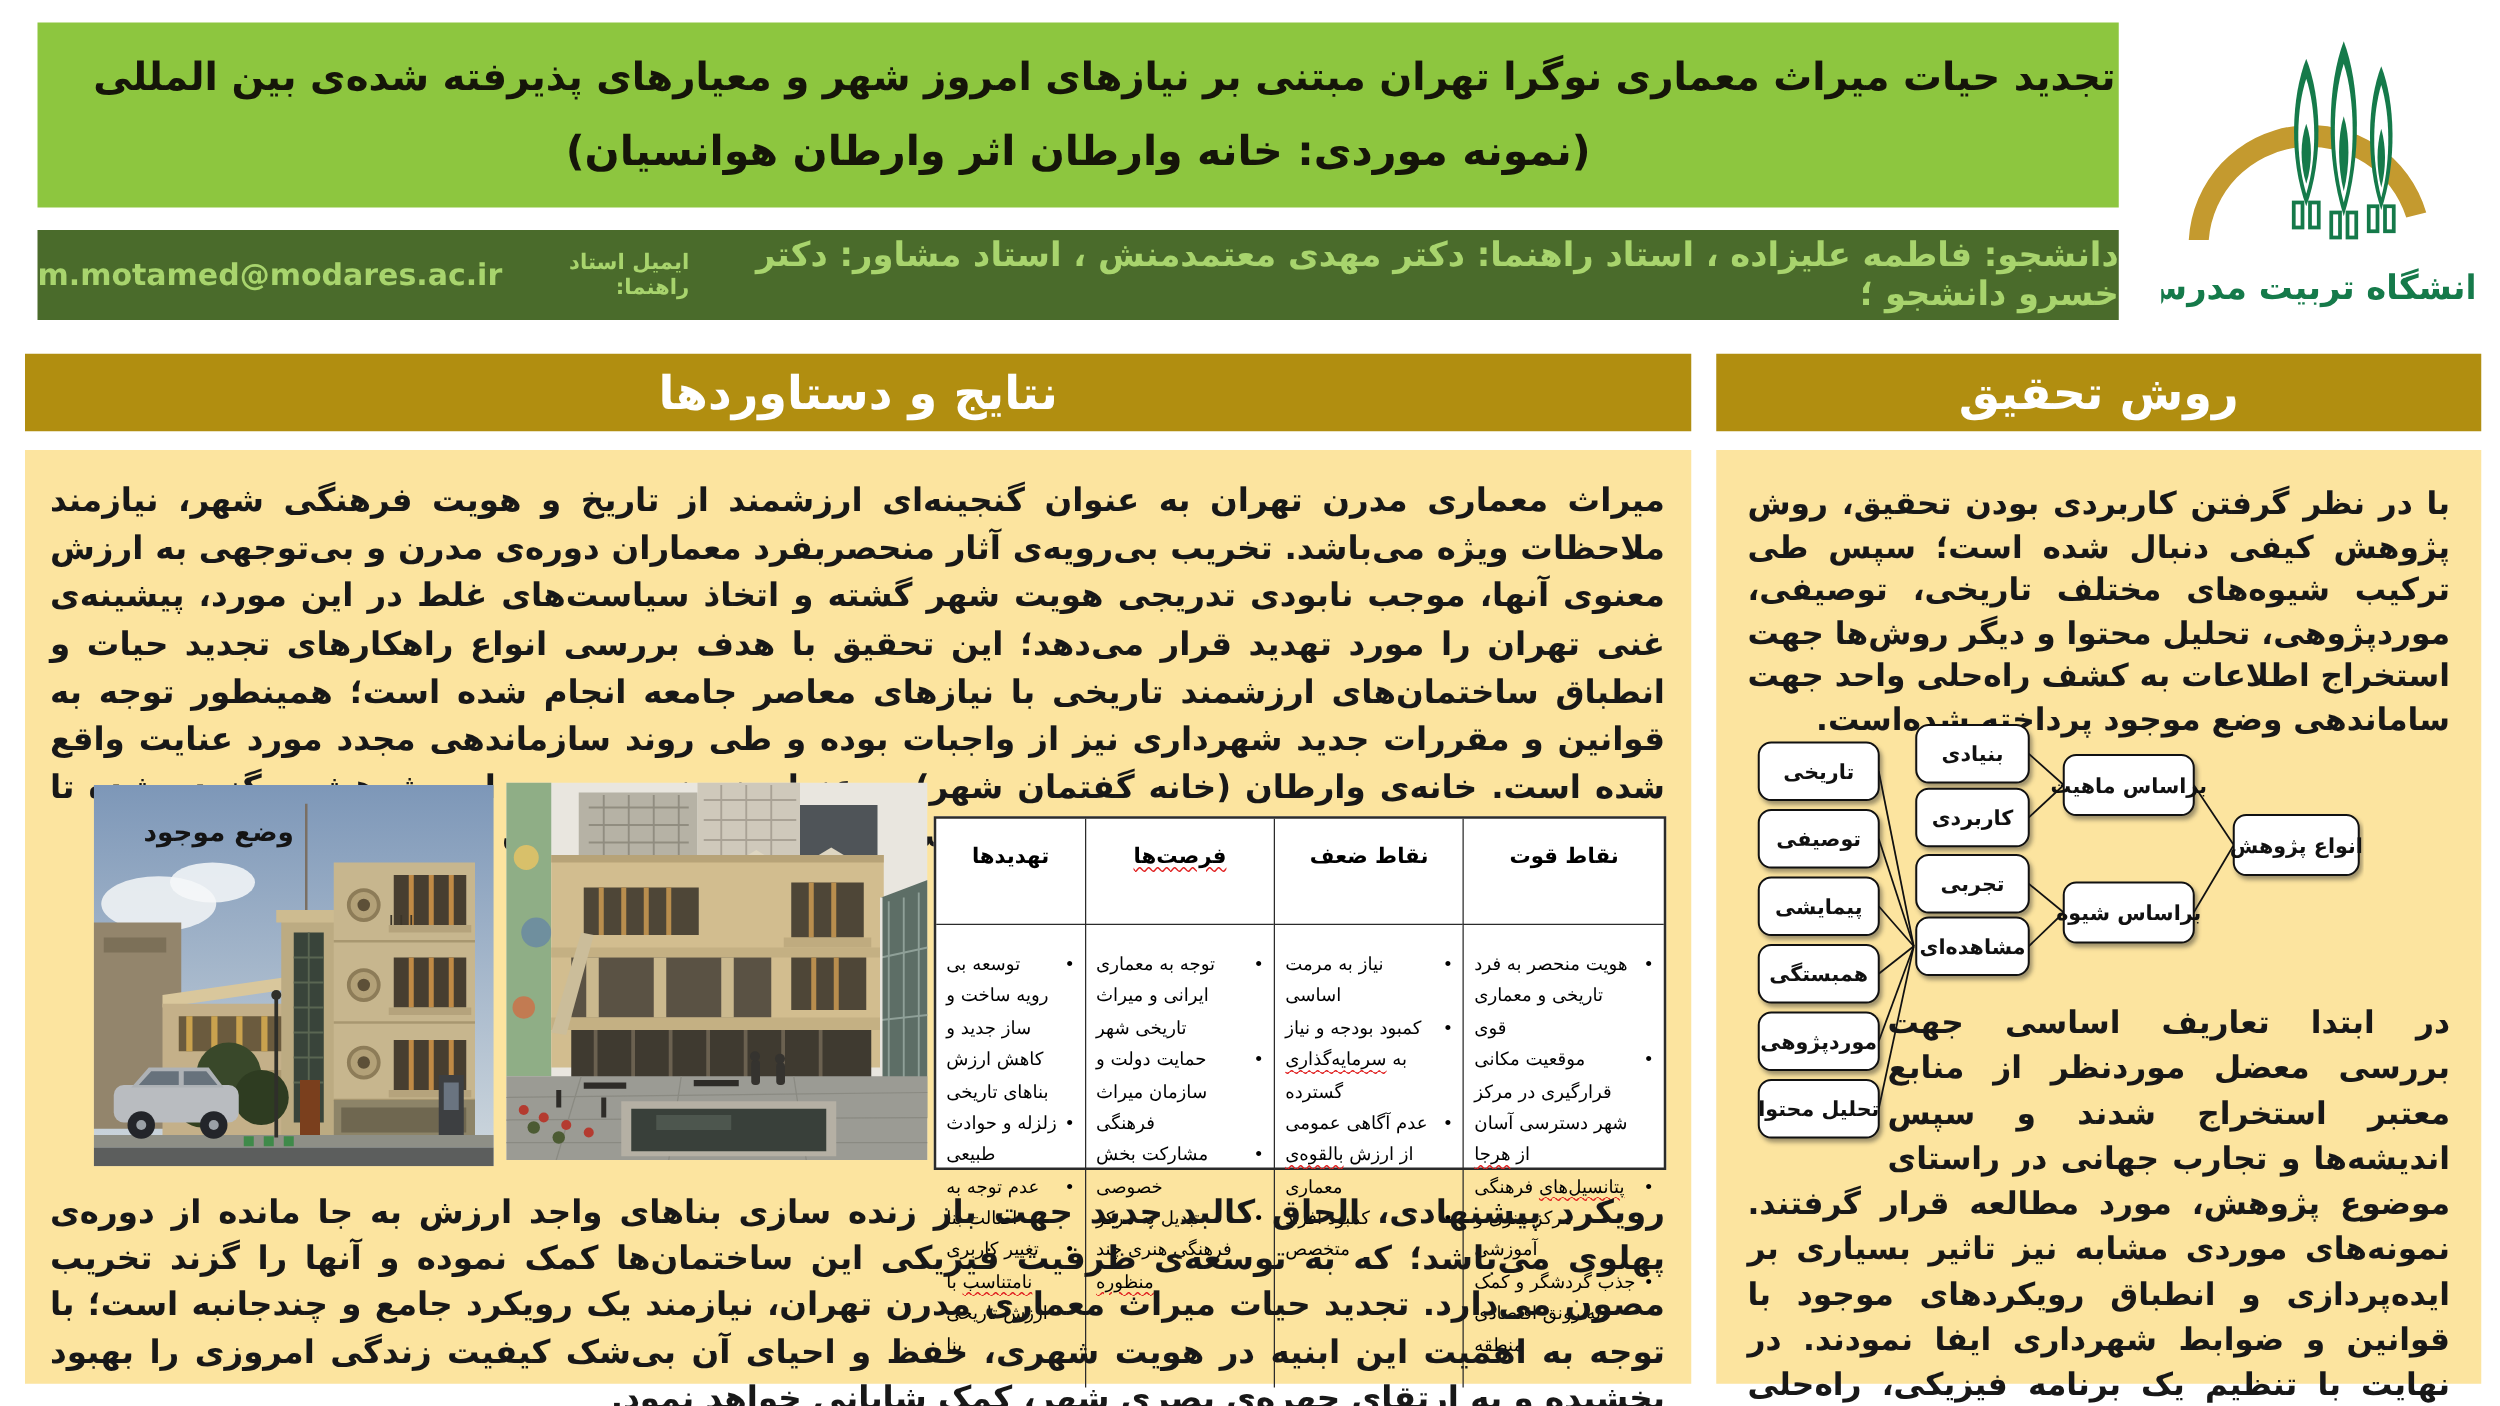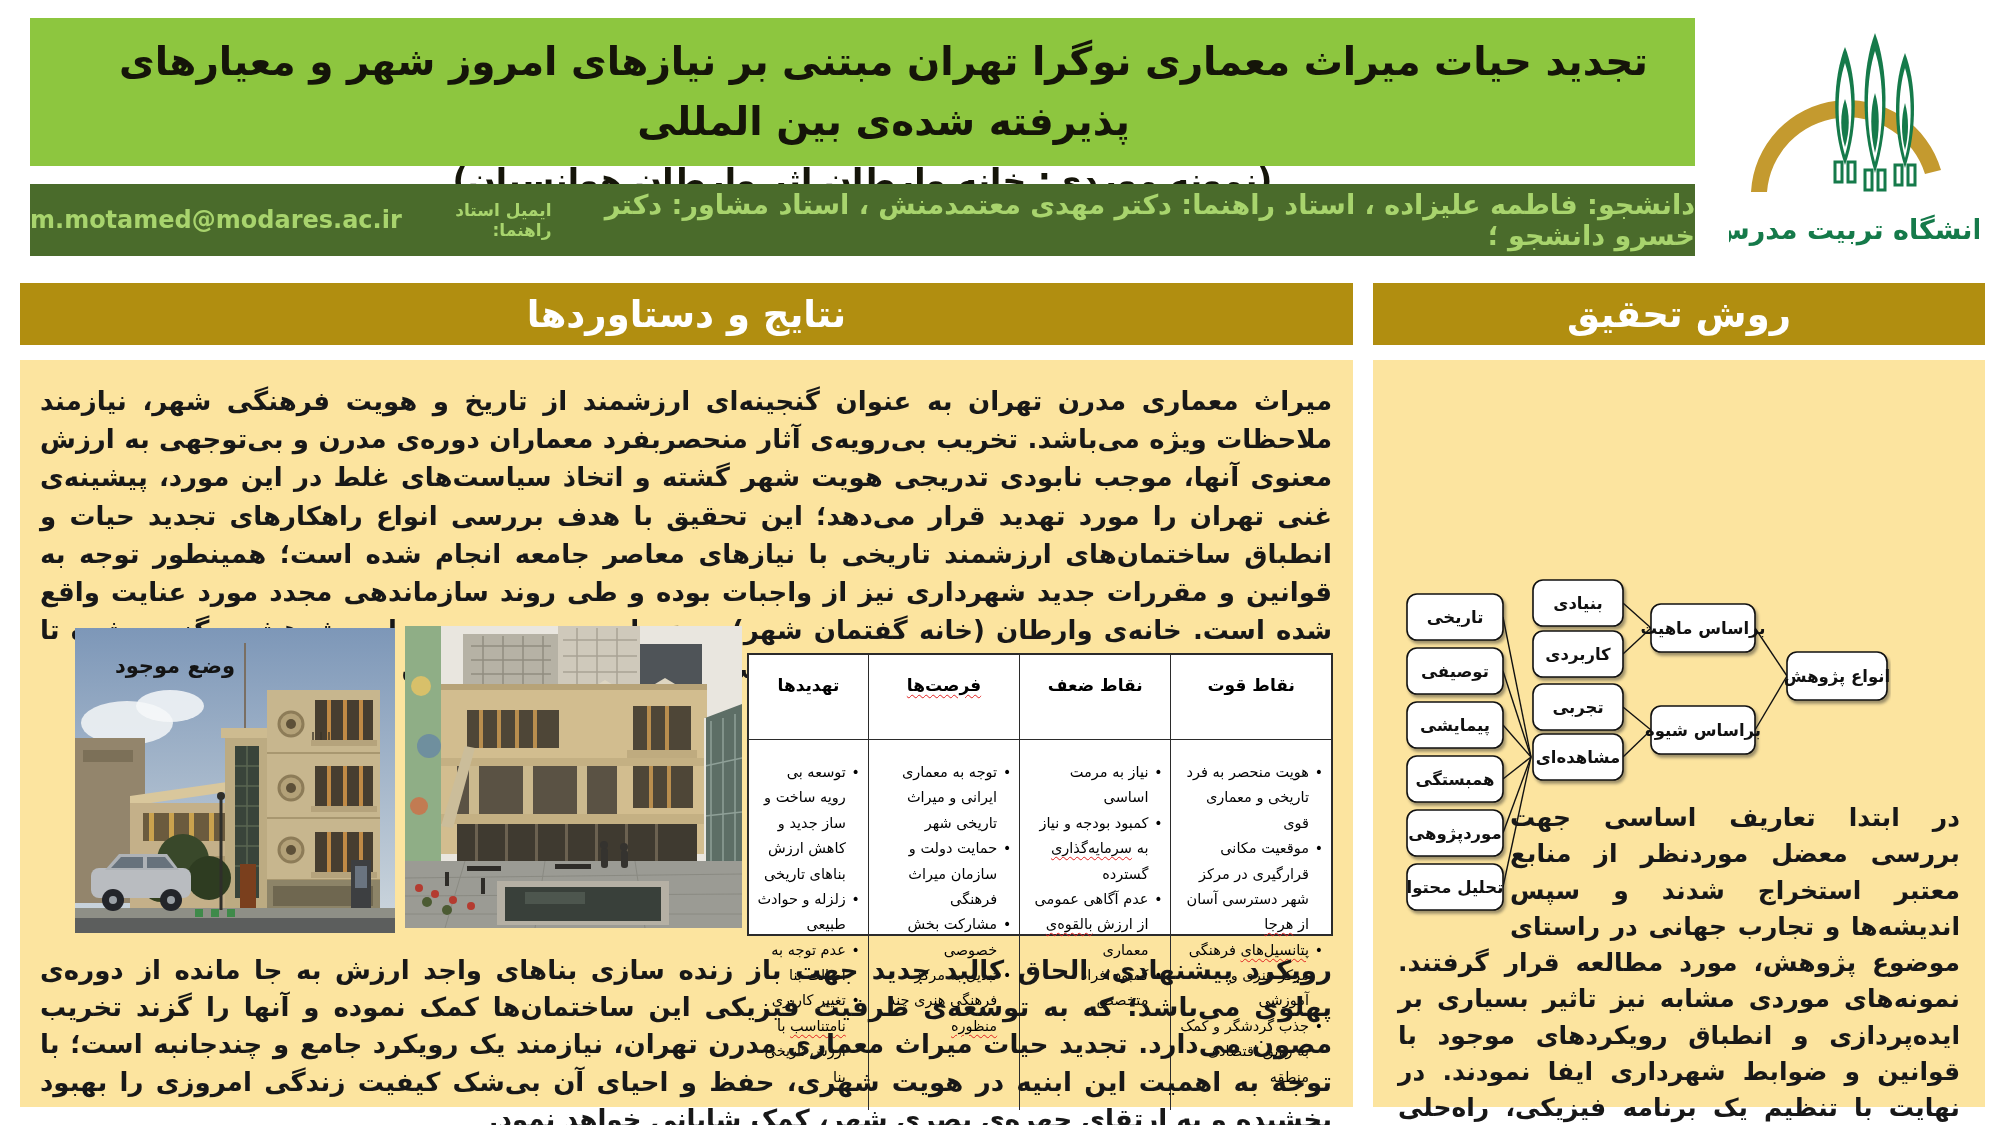--- a/index.html
+++ b/index.html
@@ -1,21 +1,21 @@
 <!DOCTYPE html>
 <html lang="fa" dir="rtl"><head>
 <meta charset="utf-8">
 <style>
   html,body{margin:0;padding:0;background:#fff;}
   #poster{position:relative;width:2000px;height:1125px;background:#ffffff;overflow:hidden;
           font-family:"DejaVu Sans",sans-serif;direction:rtl;}
   
   .title-band{position:absolute;left:30px;top:18px;width:1665px;height:148px;background:#8dc63f;
               text-align:center;color:#151509;}
-  .title-l1{font-size:39px;font-weight:bold;line-height:60px;margin-top:14px;padding-left:42px;}
+  .title-l1{font-size:31px;font-weight:bold;line-height:60px;margin-top:14px;padding-left:42px;}
   .title-l2{font-size:33px;font-weight:bold;line-height:58px;}
   .info-band{position:absolute;left:30px;top:184px;width:1665px;height:72px;background:#4a6b2b;
              display:flex;align-items:center;justify-content:center;gap:10px;color:#a8d46d;}
   .info-main{font-size:27px;font-weight:bold;}
   .info-email-label{font-size:17px;font-weight:bold;text-align:right;}
   .info-email{font-size:24px;font-weight:bold;direction:ltr;unicode-bidi:embed;}
   .logo-box{position:absolute;left:1718px;top:4px;width:272px;height:258px;background:#fff;
             display:flex;align-items:center;justify-content:center;}
   
   .gold-head{position:absolute;top:283px;height:62px;background:#b18e10;color:#ffffff;
@@ -36,21 +36,21 @@
   .photo{position:absolute;display:block;}
   
   .swot{position:absolute;left:727px;top:293px;width:586px;height:283px;background:#ffffff;
         border:2px solid #2b2b2b;box-sizing:border-box;}
   .swot table{width:100%;height:100%;border-collapse:collapse;direction:rtl;table-layout:fixed;}
   .swot th{border-bottom:1.5px solid #2b2b2b;font-size:17px;font-weight:bold;color:#000;
            height:44px;text-align:center;}
   .swot th,.swot td{border-left:1.5px solid #2b2b2b;padding:20px 8px;vertical-align:top;}
   .swot th:last-child,.swot td:last-child{border-left:none;}
   .swot td{font-size:14.5px;line-height:1.75;color:#000;}
-  .swot .li{position:relative;padding-right:14px;text-align:right;}
+  .swot .li{position:relative;padding-right:14px;text-align:left;}
   .swot .li::before{content:"•";position:absolute;right:0;top:0;font-size:14px;}
   .misspell{text-decoration:underline;text-decoration-style:wavy;text-decoration-color:#e02020;
             text-decoration-thickness:1px;text-underline-offset:3px;}
   
   .flow{position:absolute;left:26px;top:216px;}
   .fbox{fill:#ffffff;stroke:#111;stroke-width:1.6;filter:drop-shadow(2.5px 3px 1.5px rgba(40,40,40,.45));}
   .flabel{font-size:16.5px;font-weight:bold;fill:#111;text-anchor:middle;}
   .fline{stroke:#111;stroke-width:1.4;}
 </style>
 </head>
@@ -394,20 +394,21 @@
               </td>
             </tr>
           </tbody>
       </table>
     </div>
 
     <div class="para pl-2">رویکرد پیشنهادی، الحاق کالبد جدید جهت باز زنده سازی بناهای واجد ارزش به جا مانده از دوره‌ی پهلوی می‌باشد؛ که به توسعه‌ی ظرفیت فیزیکی این ساختمان‌ها کمک نموده و آنها را گزند تخریب مصون می‌دارد. تجدید حیات میراث معماری مدرن تهران، نیازمند یک رویکرد جامع و چندجانبه است؛ با توجه به اهمیت این ابنیه در هویت شهری، حفظ و احیای آن بی‌شک کیفیت زندگی امروزی را بهبود بخشیده و به ارتقای چهره‌ی بصری شهر، کمک شایانی خواهد نمود.</div>
   </div>
 
   <div class="panel panel-right">
+    <div class="para pr-1">با در نظر گرفتن کاربردی بودن تحقیق، روش پژوهش کیفی دنبال شده است؛ سپس طی ترکیب شیوه‌های مختلف تاریخی، توصیفی، موردپژوهی، تحلیل محتوا و دیگر روش‌ها جهت استخراج اطلاعات به کشف راه‌حلی واحد جهت ساماندهی وضع موجود پرداخته شده‌است.</div>
 
     <svg class="flow" width="492" height="345" viewBox="0 0 492 345">
 
       <g>
         <line class="fline" x1="104" y1="41" x2="132" y2="181"></line>
         <line class="fline" x1="104" y1="95" x2="132" y2="181"></line>
         <line class="fline" x1="104" y1="149" x2="132" y2="181"></line>
         <line class="fline" x1="104" y1="203" x2="132" y2="181"></line>
         <line class="fline" x1="104" y1="257" x2="132" y2="181"></line>
         <line class="fline" x1="104" y1="311" x2="132" y2="181"></line>

